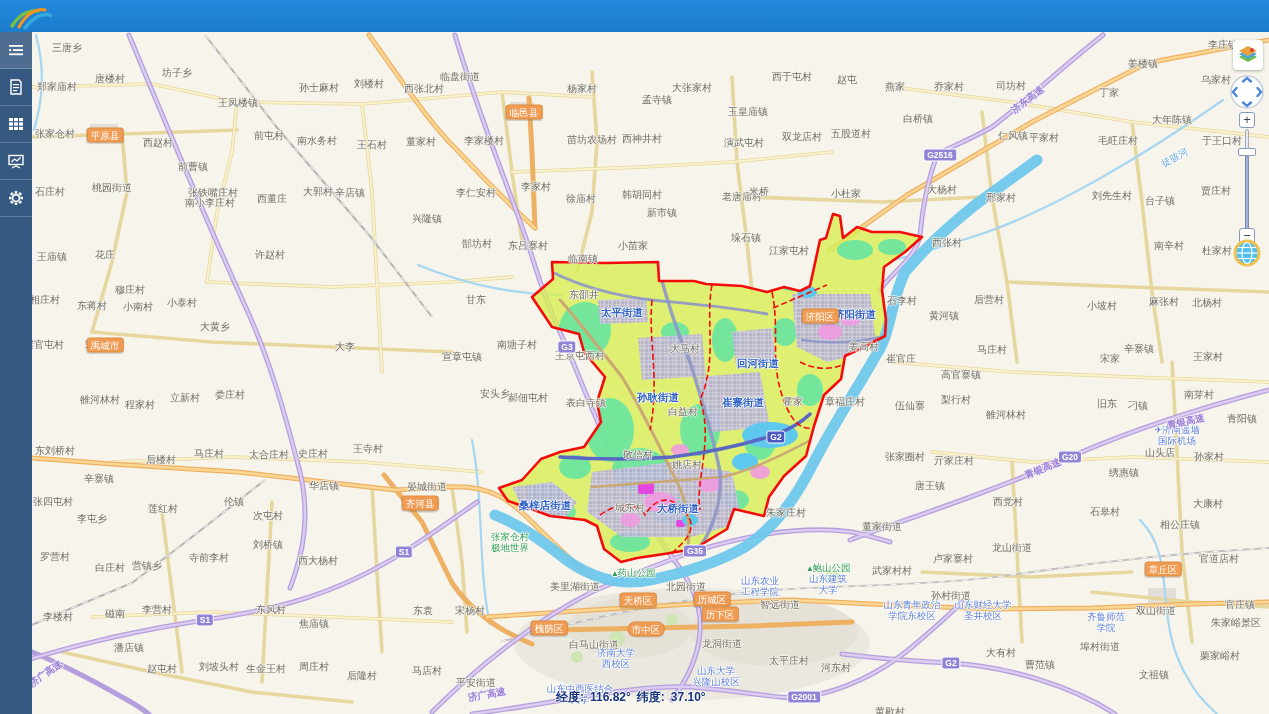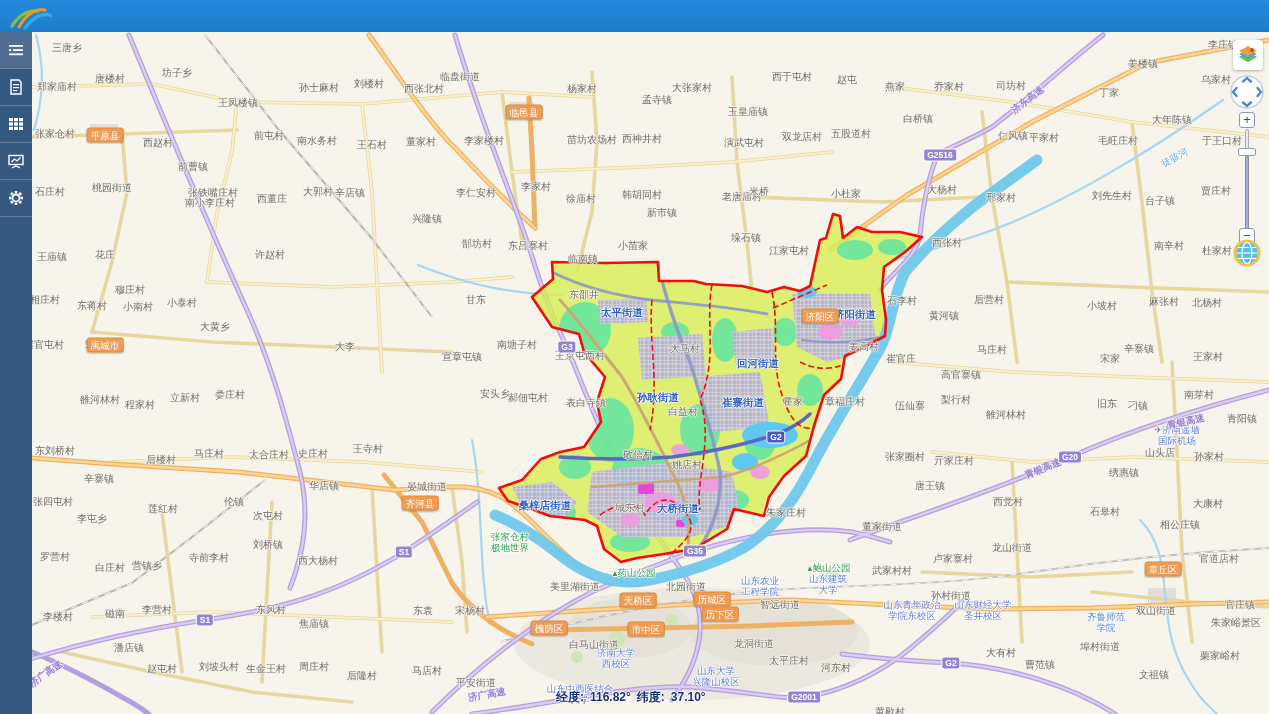--- a/index.html
+++ b/index.html
@@ -498,21 +498,21 @@
       <div class="ml v" style="left: 1073px; top: 480px;">石皋村</div>
       <div class="ml v" style="left: 1148px; top: 493px;">相公庄镇</div>
       <div class="ml v" style="left: 850px; top: 495px;">董家街道</div>
       <div class="ml v" style="left: 813px; top: 370px;">章福庄村</div>
       <div class="ml v" style="left: 754px; top: 481px;">朱家庄村</div>
       <div class="ml v" style="left: 438px; top: 579px;">宋杨村</div>
       <div class="ml v" style="left: 543px; top: 555px;">美里湖街道</div>
       <div class="ml v" style="left: 654px; top: 555px;">北园街道</div>
       <div class="ml v" style="left: 748px; top: 573px;">智远街道</div>
       <div class="ml v" style="left: 562px; top: 613px;">白马山街道</div>
-      <div class="ml v" style="left: 722px; top: 612px;">龙洞街道</div>
+      <div class="ml v" style="left: 690px; top: 612px;">龙洞街道</div>
       <div class="ml v" style="left: 757px; top: 629px;">太平庄村</div>
       <div class="ml v" style="left: 804px; top: 636px;">河东村</div>
       <div class="ml v" style="left: 444px; top: 651px;">平安街道</div>
       <div class="ml v" style="left: 860px; top: 539px;">武家村村</div>
       <div class="ml v" style="left: 921px; top: 527px;">卢家寨村</div>
       <div class="ml v" style="left: 980px; top: 516px;">龙山街道</div>
       <div class="ml v" style="left: 1187px; top: 527px;">官道店村</div>
       <div class="ml v" style="left: 919px; top: 564px;">孙村街道</div>
       <div class="ml v" style="left: 1124px; top: 579px;">双山街道</div>
       <div class="ml v" style="left: 1208px; top: 573px;">官庄镇</div>
@@ -540,21 +540,21 @@
       <div class="ml d" style="left: 513px; top: 473px;">桑梓店街道</div>
       <div class="ml b" style="left: 73px; top: 103px;">平原县</div>
       <div class="ml b" style="left: 492px; top: 80px;">临邑县</div>
       <div class="ml b" style="left: 73px; top: 313px;">禹城市</div>
       <div class="ml b" style="left: 388px; top: 471px;">齐河县</div>
       <div class="ml b" style="left: 788px; top: 284px;">济阳区</div>
       <div class="ml b" style="left: 1131px; top: 537px;">章丘区</div>
       <div class="ml b" style="left: 606px; top: 568px;">天桥区</div>
       <div class="ml b" style="left: 680px; top: 567px;">历城区</div>
       <div class="ml b" style="left: 688px; top: 582px;">历下区</div>
-      <div class="ml b" style="left: 614px; top: 597px;">市中区</div>
+      <div class="ml b" style="left: 614px; top: 597px; border-radius: 7px;">市中区</div>
       <div class="ml b" style="left: 517px; top: 596px;">槐荫区</div>
       <div class="ml u" style="left: 728px; top: 555px;">山东农业
 工程学院</div>
       <div class="ml u" style="left: 796px; top: 553px;">山东建筑
 大学</div>
       <div class="ml u" style="left: 584px; top: 627px;">济南大学
 西校区</div>
       <div class="ml u" style="left: 684px; top: 645px;">山东大学
 兴隆山校区</div>
       <div class="ml u" style="left: 548px; top: 663px;">山东中西医结合

